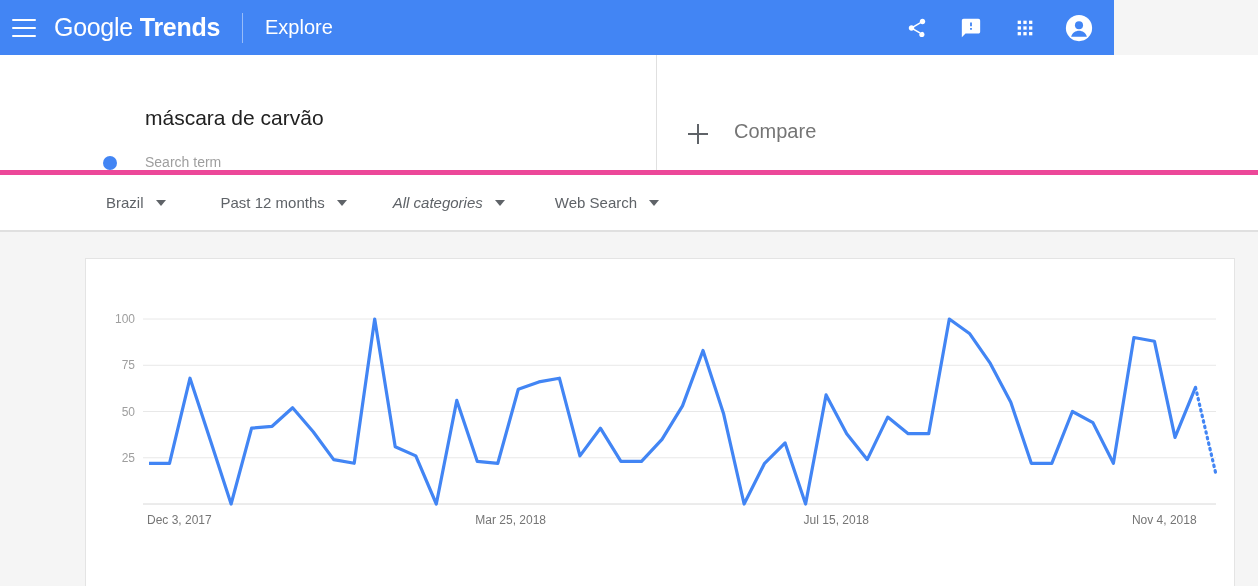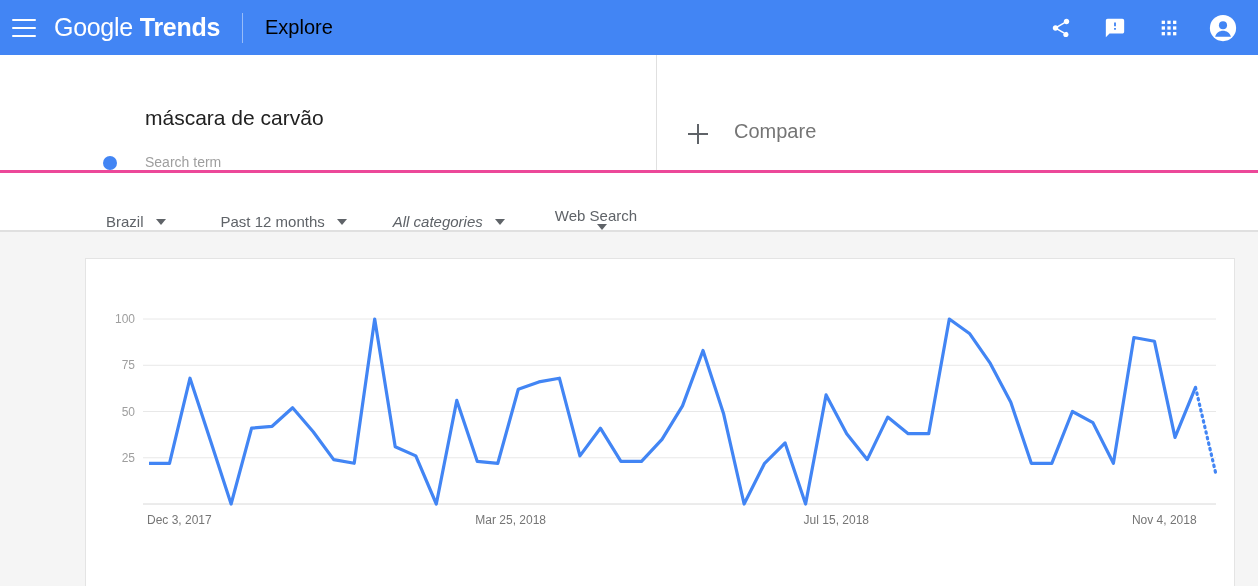--- a/index.html
+++ b/index.html
@@ -8,21 +8,21 @@
     width: 1258px; height: 586px;
     overflow: hidden;
     background: #f5f5f5;
     font-family: "Liberation Sans", sans-serif;
     -webkit-font-smoothing: antialiased;
   }
 
   
   .appbar {
     position: absolute; top: 0; left: 0;
-    width: 1258px; height: 55px;
+    width: 1114px; height: 55px;
     background: #4285f4;
     display: flex; align-items: center;
   }
   .hamburger {
     width: 24px; height: 18px;
     margin-left: 12px; margin-right: 18px;
     display: flex; flex-direction: column; justify-content: space-between;
     cursor: pointer;
   }
   .hamburger i { display: block; height: 2px; background: #fff; border-radius: 1px; }
@@ -30,21 +30,21 @@
     font-size: 25px; color: #fff; letter-spacing: -0.3px;
     display: flex; align-items: baseline; white-space: nowrap;
   }
   .brand .g { font-weight: 500; }
   .brand .t { font-weight: 700; margin-left: 7px; }
   .bar-divider {
     width: 1px; height: 30px; background: rgba(255,255,255,0.45);
     margin: 0 22px;
   }
   .explore {
-    font-size: 20px; color: #000000; font-weight: 400; cursor: pointer;
+    font-size: 20px; color: #ffffff; font-weight: 400; cursor: pointer;
     white-space: nowrap;
   }
   .appbar-right {
     margin-left: auto; display: flex; align-items: center;
     padding-right: 8px;
   }
   .ab-icon {
     width: 54px; height: 55px;
     display: flex; align-items: center; justify-content: center;
     cursor: pointer;
@@ -83,23 +83,23 @@
   }
   .plus-icon:before { left: 0; top: 9px; width: 20px; height: 2px; }
   .plus-icon:after { top: 0; left: 9px; height: 20px; width: 2px; }
   .compare-label { font-size: 20px; color: #757575; }
 
   
   .filterbar {
     position: absolute; top: 170px; left: 0;
     width: 1258px; height: 62px;
     background: #fff;
-    border-top: 3px solid #ec4899;
+    border-top: 5px solid #ec4899;
     border-bottom: 2px solid #e0e0e0;
-    display: flex; align-items: flex-end;
+    display: flex; align-items: center;
   }
   .filter {
     display: flex; align-items: center; cursor: pointer;
     font-size: 15px; color: #5f6368; white-space: nowrap;
   }
   .caret {
     width: 0; height: 0; margin-left: 12px;
     border-left: 5px solid transparent;
     border-right: 5px solid transparent;
     border-top: 6px solid #5f6368;
@@ -208,21 +208,21 @@
     <span class="caret"></span>
   </div>
   <div class="filter" style="margin-left:55px;">
     <span>Past 12 months</span>
     <span class="caret"></span>
   </div>
   <div class="filter" style="margin-left:46px;font-style:italic;">
     <span>All categories</span>
     <span class="caret"></span>
   </div>
-  <div class="filter" style="margin-left:50px;flex-direction:column;">
+  <div class="filter" style="margin-left:50px;">
     <span>Web Search</span>
     <span class="caret"></span>
   </div>
 </div>
 
 <div class="card">
 
   <div class="chart-area">
     <svg class="plot" id="plot" width="1148" height="268" viewBox="0 0 1148 268">
         <line x1="57" y1="60" x2="1130" y2="60" class="gridline"></line>

